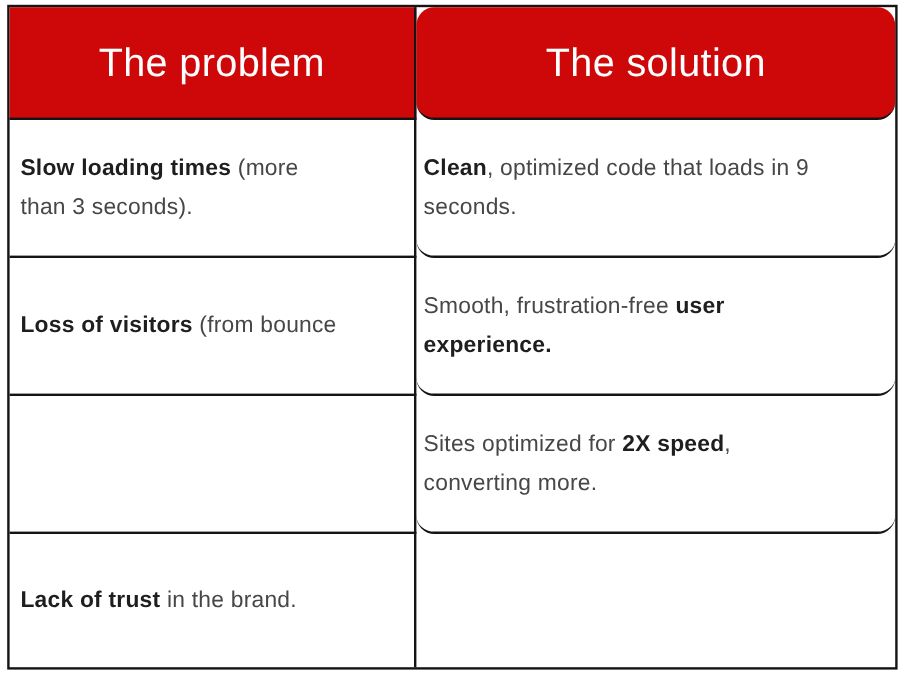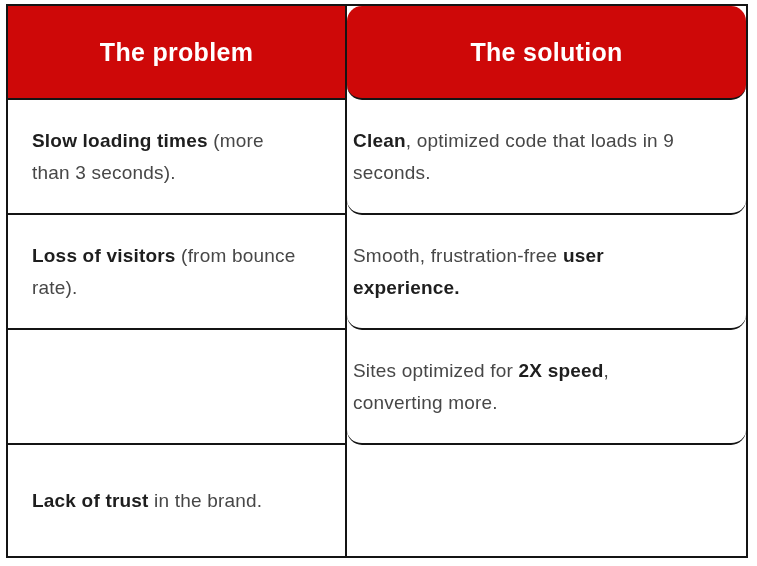--- a/index.html
+++ b/index.html
@@ -31,39 +31,39 @@
     flex-direction: column;
     justify-content: center;
     font-size: 19px;
     line-height: 32px;
     color: var(--regular-color, #474747);
     letter-spacing: 0.2px;
     overflow: hidden;
   }
   .col-left {
     border-right: 2px solid var(--border-color, #141414);
-    padding: 0 10px 0 24px;
+    padding: 0 10px 0 9px;
   }
   .col-right {
     padding: 0 8px 0 6px;
     border-radius: 15px;
   }
   .last-row {
     border-bottom: none;
   }
   .header-cell {
     background: var(--header-bg, #CE0808);
     align-items: center;
     justify-content: center;
     padding: 0;
   }
   .header-label {
     color: var(--header-text, #ffffff);
-    font-size: 25px;
-    font-weight: 700;
+    font-size: 33px;
+    font-weight: 400;
     letter-spacing: 0.3px;
   }
   .line {
     white-space: nowrap;
   }
   .seg.bold {
     font-weight: 700;
     color: var(--bold-color, #1e1e1e);
   }
 </style>
@@ -80,21 +80,20 @@
 <div class="cell col-left">
       <div class="line"><span class="seg bold">Slow loading times</span><span class="seg"> (more</span></div>
       <div class="line"><span class="seg">than 3 seconds).</span></div>
     </div>
     <div class="cell col-right">
       <div class="line"><span class="seg bold">Clean</span><span class="seg">, optimized code that loads in 9</span></div>
       <div class="line"><span class="seg">seconds.</span></div>
     </div>
     <div class="cell col-left">
       <div class="line"><span class="seg bold">Loss of visitors</span><span class="seg"> (from bounce</span></div>
-      <div class="line"><span class="seg">rate).</span></div>
     </div>
     <div class="cell col-right">
       <div class="line"><span class="seg">Smooth, frustration-free </span><span class="seg bold">user</span></div>
       <div class="line"><span class="seg bold">experience.</span></div>
     </div>
     <div class="cell col-left">
     </div>
     <div class="cell col-right">
       <div class="line"><span class="seg">Sites optimized for </span><span class="seg bold">2X speed</span><span class="seg">,</span></div>
       <div class="line"><span class="seg">converting more.</span></div>

